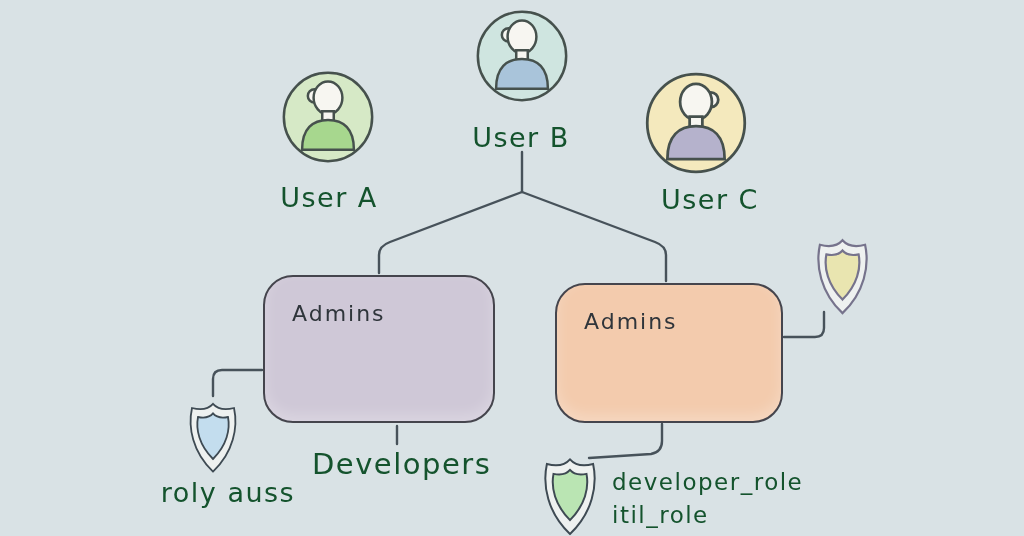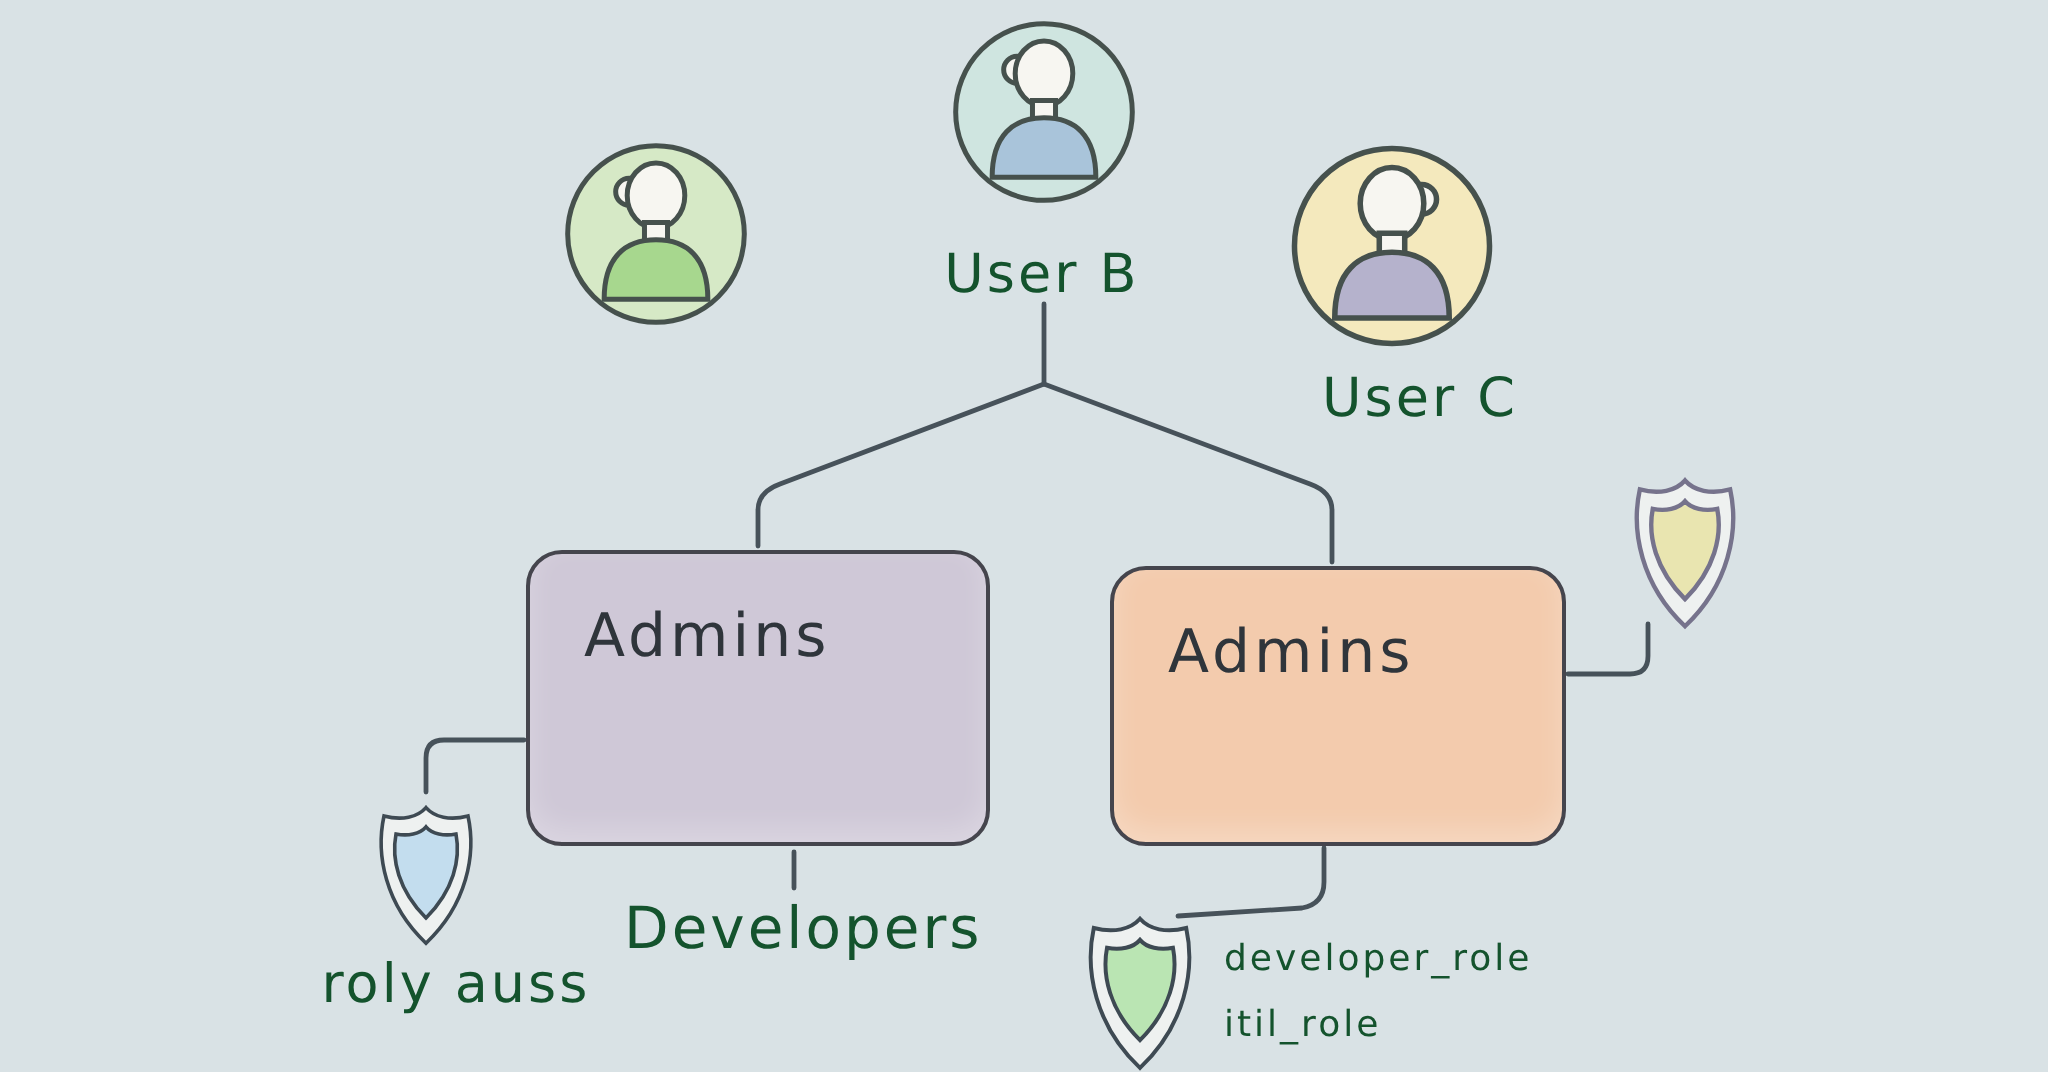--- a/index.html
+++ b/index.html
@@ -24,30 +24,30 @@
   .avatar svg{display:block;width:100%;height:100%;}
   .av-outline{stroke:#46514d;stroke-width:2.6;}
   .av-head{fill:#f7f6f1;stroke:#46514d;stroke-width:2.6;}
   .label{
     position:absolute;
     color:#14532d;
     letter-spacing:1.5px;
     white-space:nowrap;
   }
   .lbl-user{font-size:27px;text-align:center;width:150px;}
-  .lbl-role{font-size:18px;}
+  .lbl-role{font-size:23px;}
   .lbl-role-c{font-size:23px;text-align:center;width:150px;}
   .lbl-big{font-size:29px;text-align:center;width:170px;}
   .group-box{
     position:absolute;
     border:2.6px solid #45454d;
-    border-radius:18px;
+    border-radius:30px;
     box-sizing:border-box;
     color:#2f353b;
-    font-size:30px;
+    font-size:22px;
     letter-spacing:2px;
     box-shadow:inset 0 -6px 14px rgba(255,255,255,0.25);
   }
   .group-box .group-label{display:block;padding:24px 0 0 27px;}
   .shield svg{display:block;width:100%;height:100%;}
   .shield-gap{fill:#eef1f0;}
   .shield-dark path{stroke:#3e4a53;stroke-width:3;}
   .shield-purple path{stroke:#76738c;stroke-width:3.4;}
 </style>
 </head>
@@ -67,20 +67,21 @@
 
   <div class="node avatar" style="left:280px;top:69px;width:96px;height:96px">
     <svg viewBox="0 0 100 100">
       <circle class="av-outline" cx="50" cy="50" r="46" fill="#d6e9c6"></circle>
       <circle class="av-head" cx="36" cy="28" r="7"></circle>
       <ellipse class="av-head" cx="50" cy="30" rx="15" ry="17"></ellipse>
       <path class="av-head" d="M44 44 L44 57 L56 57 L56 44 Z"></path>
       <path class="av-outline" d="M23 84 C23 62 34 53 50 53 C66 53 77 62 77 84 Z" fill="#a7d78e"></path>
     </svg>
   </div>
+  <div class="label lbl-user" style="left:254px;top:182px">User A</div>
 
   <div class="node avatar" style="left:474px;top:8px;width:96px;height:96px">
     <svg viewBox="0 0 100 100">
       <circle class="av-outline" cx="50" cy="50" r="46" fill="#cfe5e0"></circle>
       <circle class="av-head" cx="36" cy="28" r="7"></circle>
       <ellipse class="av-head" cx="50" cy="30" rx="15" ry="17"></ellipse>
       <path class="av-head" d="M44 44 L44 57 L56 57 L56 44 Z"></path>
       <path class="av-outline" d="M23 84 C23 62 34 53 50 53 C66 53 77 62 77 84 Z" fill="#a9c4da"></path>
     </svg>
   </div>

